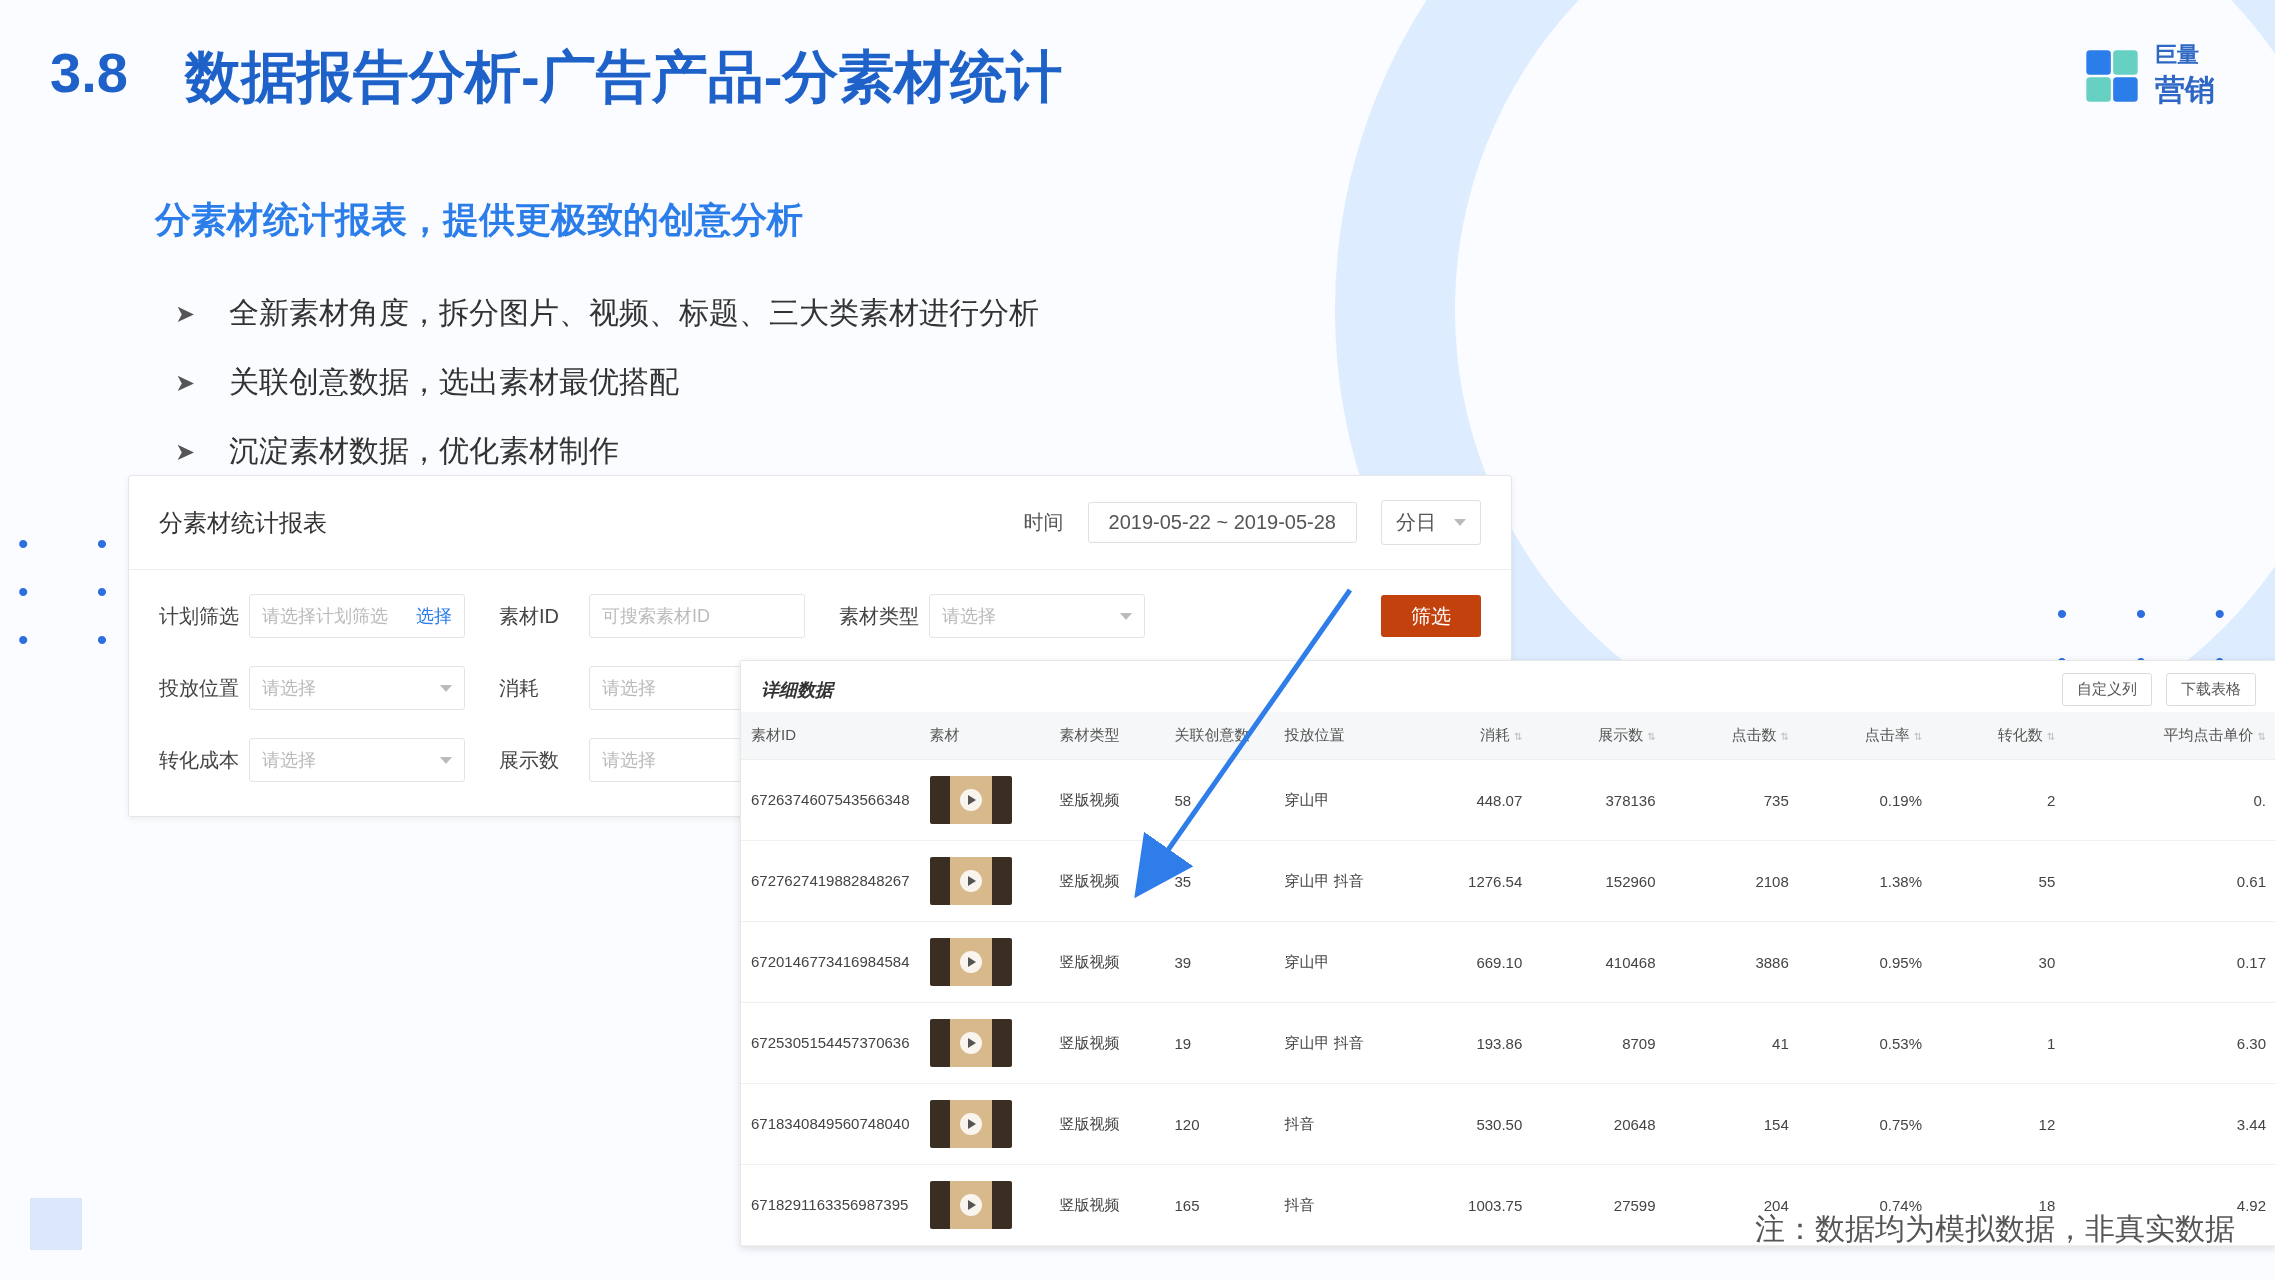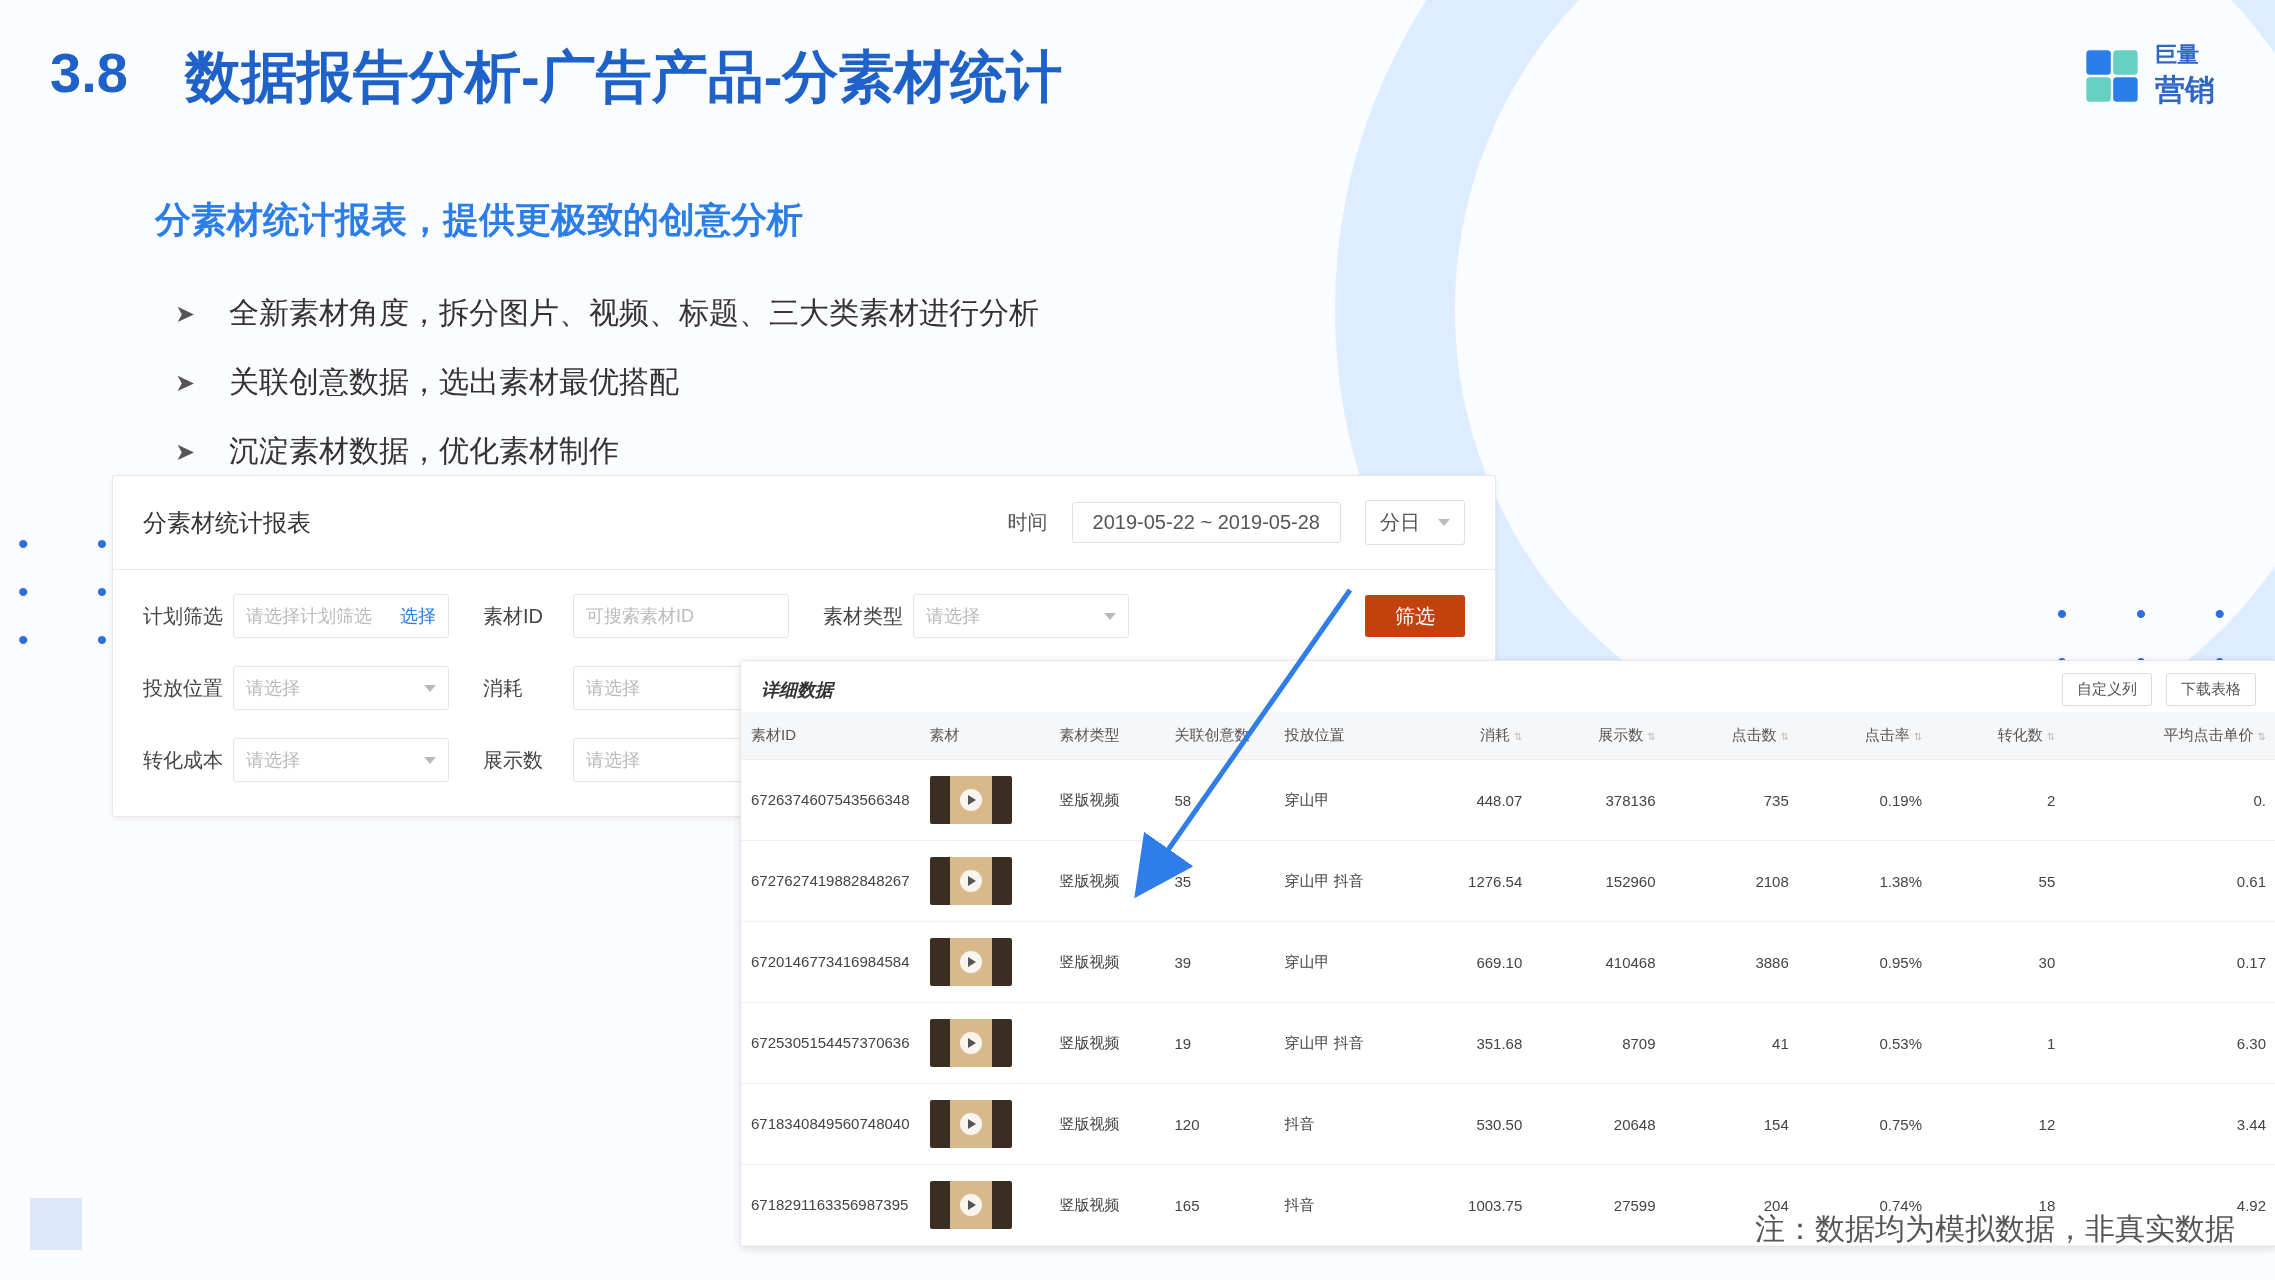--- a/index.html
+++ b/index.html
@@ -13,21 +13,21 @@
   .brand { position:absolute; right:60px; top:40px; display:flex; align-items:center; gap:15px; }
   .brand-logo { width:56px; height:56px; }
   .brand-text { display:flex; flex-direction:column; color:#2e68c4; font-weight:600; }
   
   .subheading { position:absolute; left:155px; top:196px; font-size:36px; font-weight:600; color:#2b7de9; }
   
   .bullets { position:absolute; left:175px; top:265px; width:1300px; }
   .bullet { display:flex; align-items:center; font-size:30px; color:#333; margin:28px 0; }
   .bullet .chev { font-size:24px; margin-right:34px; color:#555; }
   
-  .report-card { position:absolute; left:112px; top:475px; width:1382px; background:#fff; border:1px solid #e7e7e7; border-radius:3px; box-shadow:0 2px 6px rgba(0,0,0,0.06); }
+  .report-card { position:absolute; left:128px; top:475px; width:1382px; background:#fff; border:1px solid #e7e7e7; border-radius:3px; box-shadow:0 2px 6px rgba(0,0,0,0.06); }
   .rc-head { display:flex; align-items:center; justify-content:space-between; padding:24px 30px; }
   .rc-title { font-size:24px; color:#333; }
   .rc-right { display:flex; align-items:center; gap:24px; font-size:20px; color:#555; }
   .rc-date { border:1px solid #e0e0e0; padding:8px 20px; border-radius:3px; }
   .rc-gran { border:1px solid #e0e0e0; padding:8px 14px; border-radius:3px; display:flex; align-items:center; gap:18px; }
   .rc-filters { border-top:1px solid #eee; padding:10px 30px 20px; }
   .rc-row { display:flex; align-items:center; padding:14px 0; }
   .fgroup { display:flex; align-items:center; width:340px; }
   .flabel { font-size:20px; color:#444; width:90px; }
   .finput { border:1px solid #e4e4e4; height:42px; width:190px; border-radius:3px; display:flex; align-items:center; padding:0 12px; color:#bbb; font-size:18px; justify-content:space-between;}
@@ -259,21 +259,21 @@
           <tr>
             <td class="id">6725305154457370636</td>
             <td>
               <div class="thumb">
                 <div class="play"></div>
               </div>
             </td>
             <td>竖版视频</td>
             <td class="link">19</td>
             <td>穿山甲 抖音</td>
-            <td class="r">351.68</td>
+            <td class="r">193.86</td>
             <td class="r">8709</td>
             <td class="r">41</td>
             <td class="r">0.53%</td>
             <td class="r">1</td>
             <td class="r">6.30</td>
           </tr>
           <tr>
             <td class="id">6718340849560748040</td>
             <td>
               <div class="thumb">

